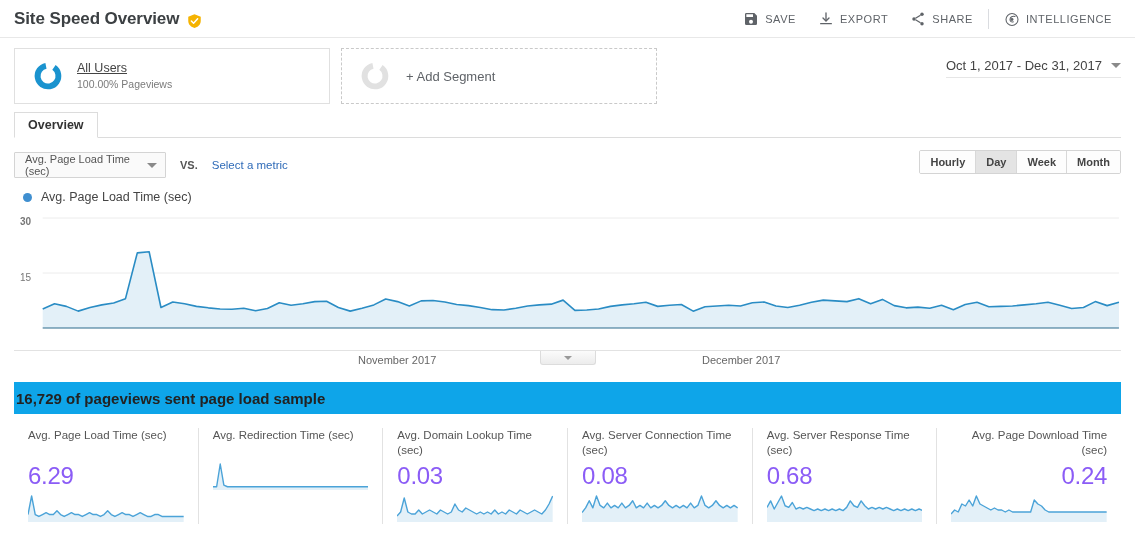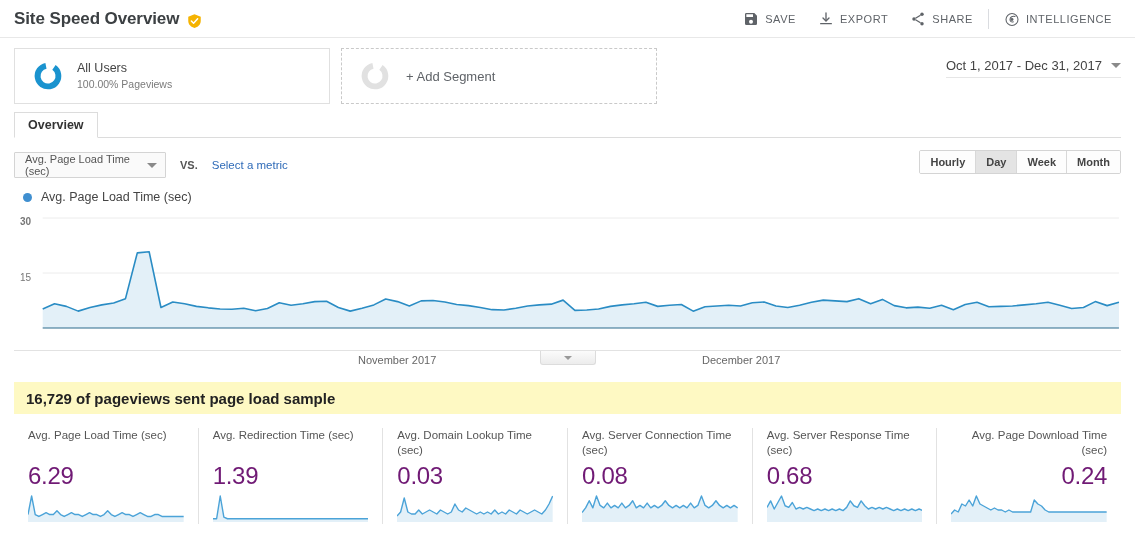--- a/index.html
+++ b/index.html
@@ -52,21 +52,21 @@
     border: 1px solid #e0e0e0; background: #fff;
     display: flex; align-items: center;
     padding-left: 18px; margin-right: 11px;
     cursor: pointer;
   }
   .seg-card.add {
     border: 1px dashed #c9c9c9; background: transparent; width: 316px;
   }
   .donut { width: 30px; height: 30px; flex: 0 0 30px; }
   .seg-text { margin-left: 14px; line-height: 1.25; }
-  .seg-name { font-size: 12.5px; color: #444; }
+  .seg-name { font-size: 12.5px; color: #444; text-decoration: underline; }
   .seg-sub { font-size: 10.5px; color: #7b7b7b; margin-top: 2px; }
   .seg-add-label { margin-left: 16px; font-size: 13px; color: #5f6368; }
 
   .date-range {
     position: absolute; right: 14px; top: 20px;
     display: flex; align-items: center; gap: 9px;
     font-size: 13px; color: #444; cursor: pointer;
     border-bottom: 1px solid #e6e6e6; padding-bottom: 4px;
   }
   .caret {
@@ -142,38 +142,38 @@
   }
   .mini-caret {
     width: 0; height: 0;
     border-left: 4px solid transparent; border-right: 4px solid transparent;
     border-top: 4px solid #999;
   }
 
   
   .sample-banner {
     margin: 12px 14px 0 14px; height: 32px;
-    background: #fef9c3; display: flex; align-items: center;
-    padding-left: 12px;
+    background: #0ea5e9; display: flex; align-items: center;
+    padding-left: 2px;
   }
   .sample-text { font-size: 15px; font-weight: bold; color: #222; }
 
   
   .cards { display: flex; margin: 14px 14px 0 14px; height: 96px; }
   .card {
     flex: 1 1 0; padding: 0 14px 0 14px;
     border-right: 1px solid #e2e2e2; position: relative;
   }
   .card:last-child { border-right: none; text-align: right; }
   .card-title {
     font-size: 11.5px; color: #555; line-height: 1.3;
     height: 30px;
   }
   .card-value {
-    font-size: 24px; color: #701a75; font-weight: normal;
+    font-size: 24px; color: #8b5cf6; font-weight: normal;
     margin-top: 4px; letter-spacing: -.3px;
   }
   .spark { display: block; width: 100%; height: 30px; margin-top: 4px; }
 </style>
 </head>
 <body>
 
 <div class="page">
 
   <div class="header">
@@ -323,21 +323,20 @@
       <div class="card-title">Avg. Page Load Time (sec)</div>
       <div class="card-value">6.29</div>
       <svg class="spark" viewBox="0 0 160 30" preserveAspectRatio="none">
           <path d="M0,28 L0.00,20.57 L3.72,2.00 L7.44,20.57 L11.16,22.43 L14.88,20.57 L18.60,18.71 L22.33,20.57 L26.05,20.57 L29.77,16.86 L33.49,20.57 L37.21,22.43 L40.93,20.57 L44.65,18.71 L48.37,20.57 L52.09,20.57 L55.81,22.43 L59.53,20.57 L63.26,18.71 L66.98,20.57 L70.70,20.57 L74.42,22.43 L78.14,20.57 L81.86,16.86 L85.58,20.57 L89.30,22.43 L93.02,20.57 L96.74,18.71 L100.47,20.57 L104.19,20.57 L107.91,22.43 L111.63,20.57 L115.35,18.71 L119.07,20.57 L122.79,22.43 L126.51,22.43 L130.23,20.57 L133.95,20.57 L137.67,22.43 L141.40,22.43 L145.12,22.43 L148.84,22.43 L152.56,22.43 L156.28,22.43 L160.00,22.43 L160,28 Z" fill="#e3f0f8"></path>
           <polyline points="0.00,20.57 3.72,2.00 7.44,20.57 11.16,22.43 14.88,20.57 18.60,18.71 22.33,20.57 26.05,20.57 29.77,16.86 33.49,20.57 37.21,22.43 40.93,20.57 44.65,18.71 48.37,20.57 52.09,20.57 55.81,22.43 59.53,20.57 63.26,18.71 66.98,20.57 70.70,20.57 74.42,22.43 78.14,20.57 81.86,16.86 85.58,20.57 89.30,22.43 93.02,20.57 96.74,18.71 100.47,20.57 104.19,20.57 107.91,22.43 111.63,20.57 115.35,18.71 119.07,20.57 122.79,22.43 126.51,22.43 130.23,20.57 133.95,20.57 137.67,22.43 141.40,22.43 145.12,22.43 148.84,22.43 152.56,22.43 156.28,22.43 160.00,22.43" fill="none" stroke="#4ba3d8" stroke-width="1.4" vector-effect="non-scaling-stroke" stroke-linejoin="round"></polyline>
         </svg>
     </div>
 
     <div class="card">
       <div class="card-title">Avg. Redirection Time (sec)</div>
-      <div class="card-value">1.39</div>
       <svg class="spark" viewBox="0 0 160 30" preserveAspectRatio="none">
           <path d="M0,28 L0.00,24.75 L3.72,24.75 L7.44,2.00 L11.16,23.13 L14.88,24.75 L18.60,24.75 L22.33,24.75 L26.05,24.75 L29.77,24.75 L33.49,24.75 L37.21,24.75 L40.93,24.75 L44.65,24.75 L48.37,24.75 L52.09,24.75 L55.81,24.75 L59.53,24.75 L63.26,24.75 L66.98,24.75 L70.70,24.75 L74.42,24.75 L78.14,24.75 L81.86,24.75 L85.58,24.75 L89.30,24.75 L93.02,24.75 L96.74,24.75 L100.47,24.75 L104.19,24.75 L107.91,24.75 L111.63,24.75 L115.35,24.75 L119.07,24.75 L122.79,24.75 L126.51,24.75 L130.23,24.75 L133.95,24.75 L137.67,24.75 L141.40,24.75 L145.12,24.75 L148.84,24.75 L152.56,24.75 L156.28,24.75 L160.00,24.75 L160,28 Z" fill="#e3f0f8"></path>
           <polyline points="0.00,24.75 3.72,24.75 7.44,2.00 11.16,23.13 14.88,24.75 18.60,24.75 22.33,24.75 26.05,24.75 29.77,24.75 33.49,24.75 37.21,24.75 40.93,24.75 44.65,24.75 48.37,24.75 52.09,24.75 55.81,24.75 59.53,24.75 63.26,24.75 66.98,24.75 70.70,24.75 74.42,24.75 78.14,24.75 81.86,24.75 85.58,24.75 89.30,24.75 93.02,24.75 96.74,24.75 100.47,24.75 104.19,24.75 107.91,24.75 111.63,24.75 115.35,24.75 119.07,24.75 122.79,24.75 126.51,24.75 130.23,24.75 133.95,24.75 137.67,24.75 141.40,24.75 145.12,24.75 148.84,24.75 152.56,24.75 156.28,24.75 160.00,24.75" fill="none" stroke="#4ba3d8" stroke-width="1.4" vector-effect="non-scaling-stroke" stroke-linejoin="round"></polyline>
         </svg>
     </div>
 
     <div class="card">
       <div class="card-title">Avg. Domain Lookup Time (sec)</div>
       <div class="card-value">0.03</div>
       <svg class="spark" viewBox="0 0 160 30" preserveAspectRatio="none">

